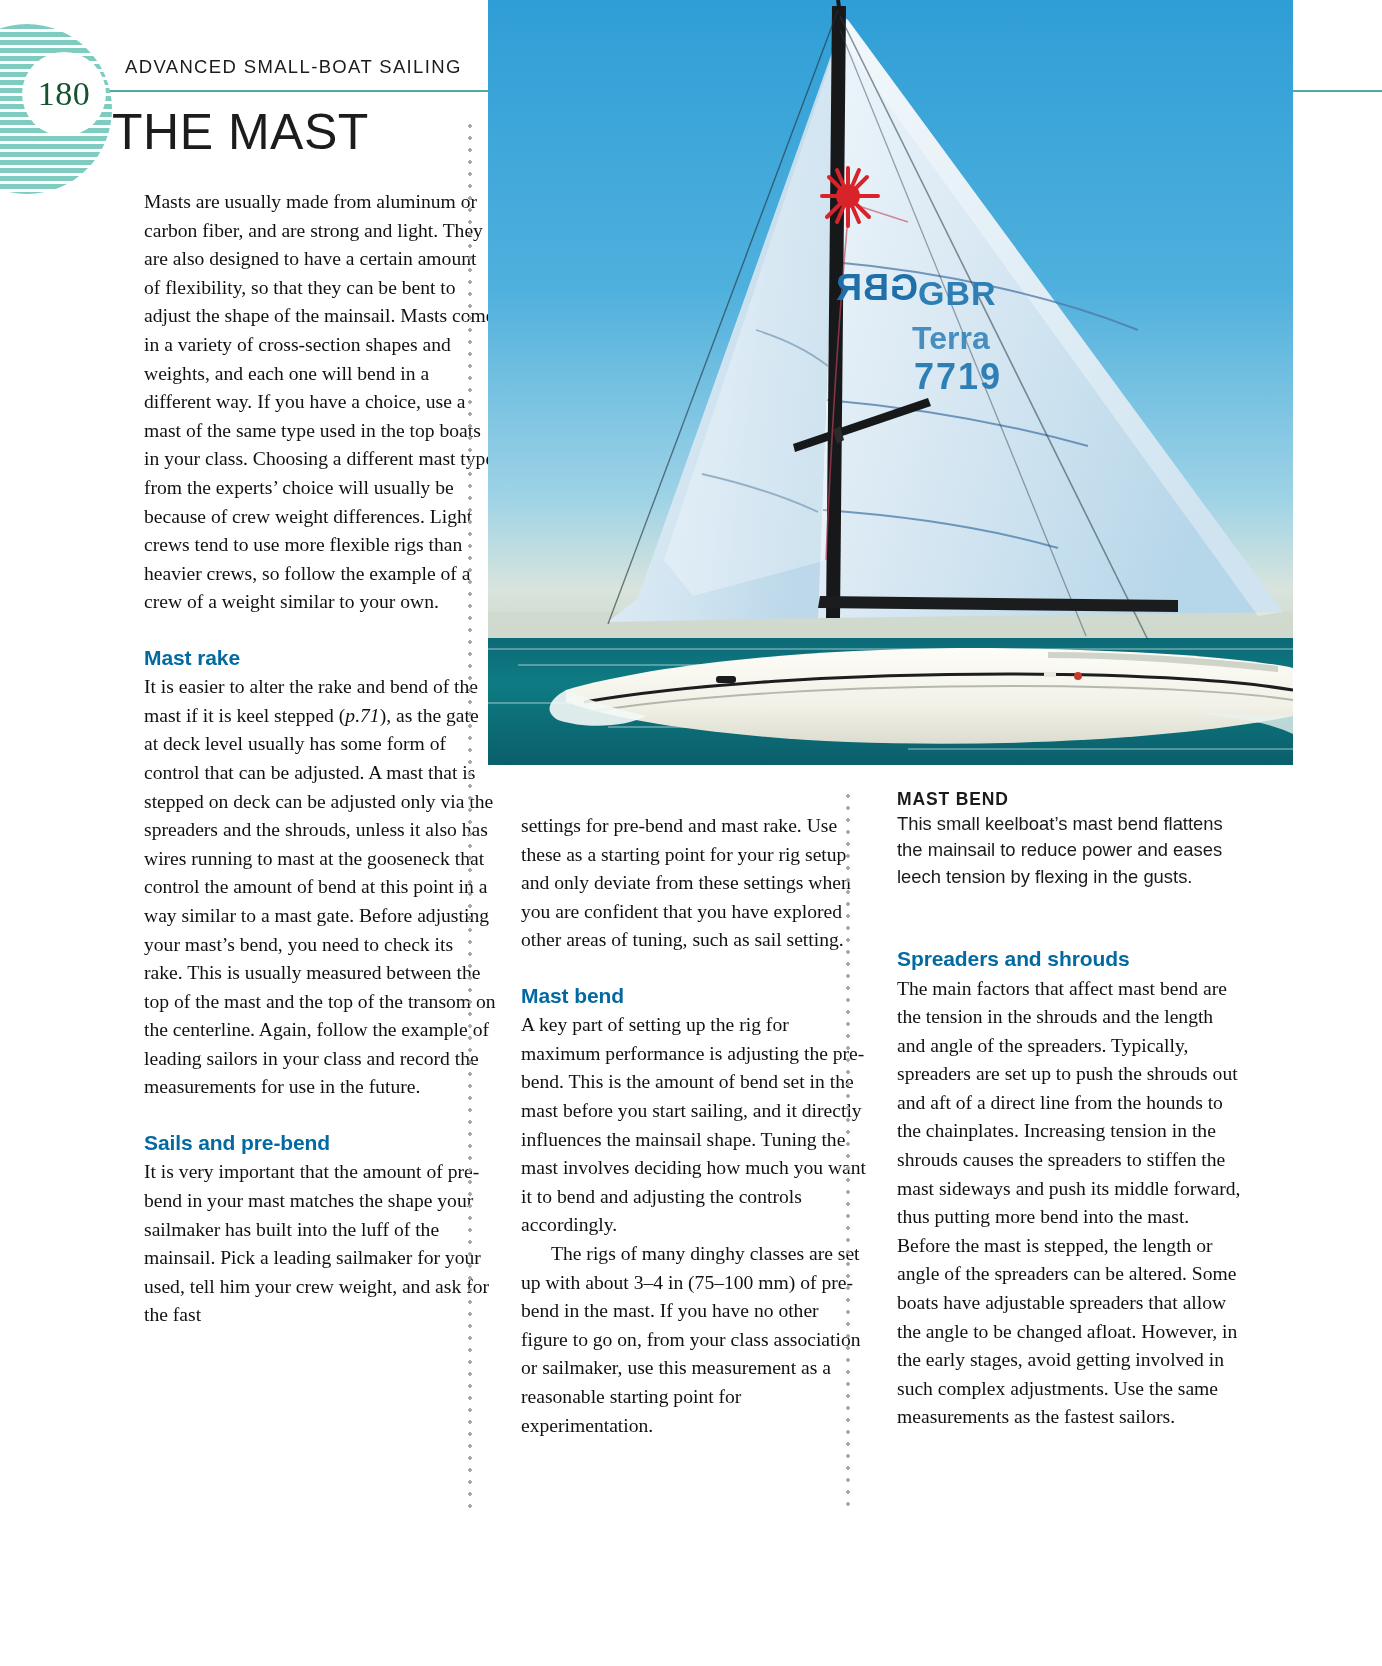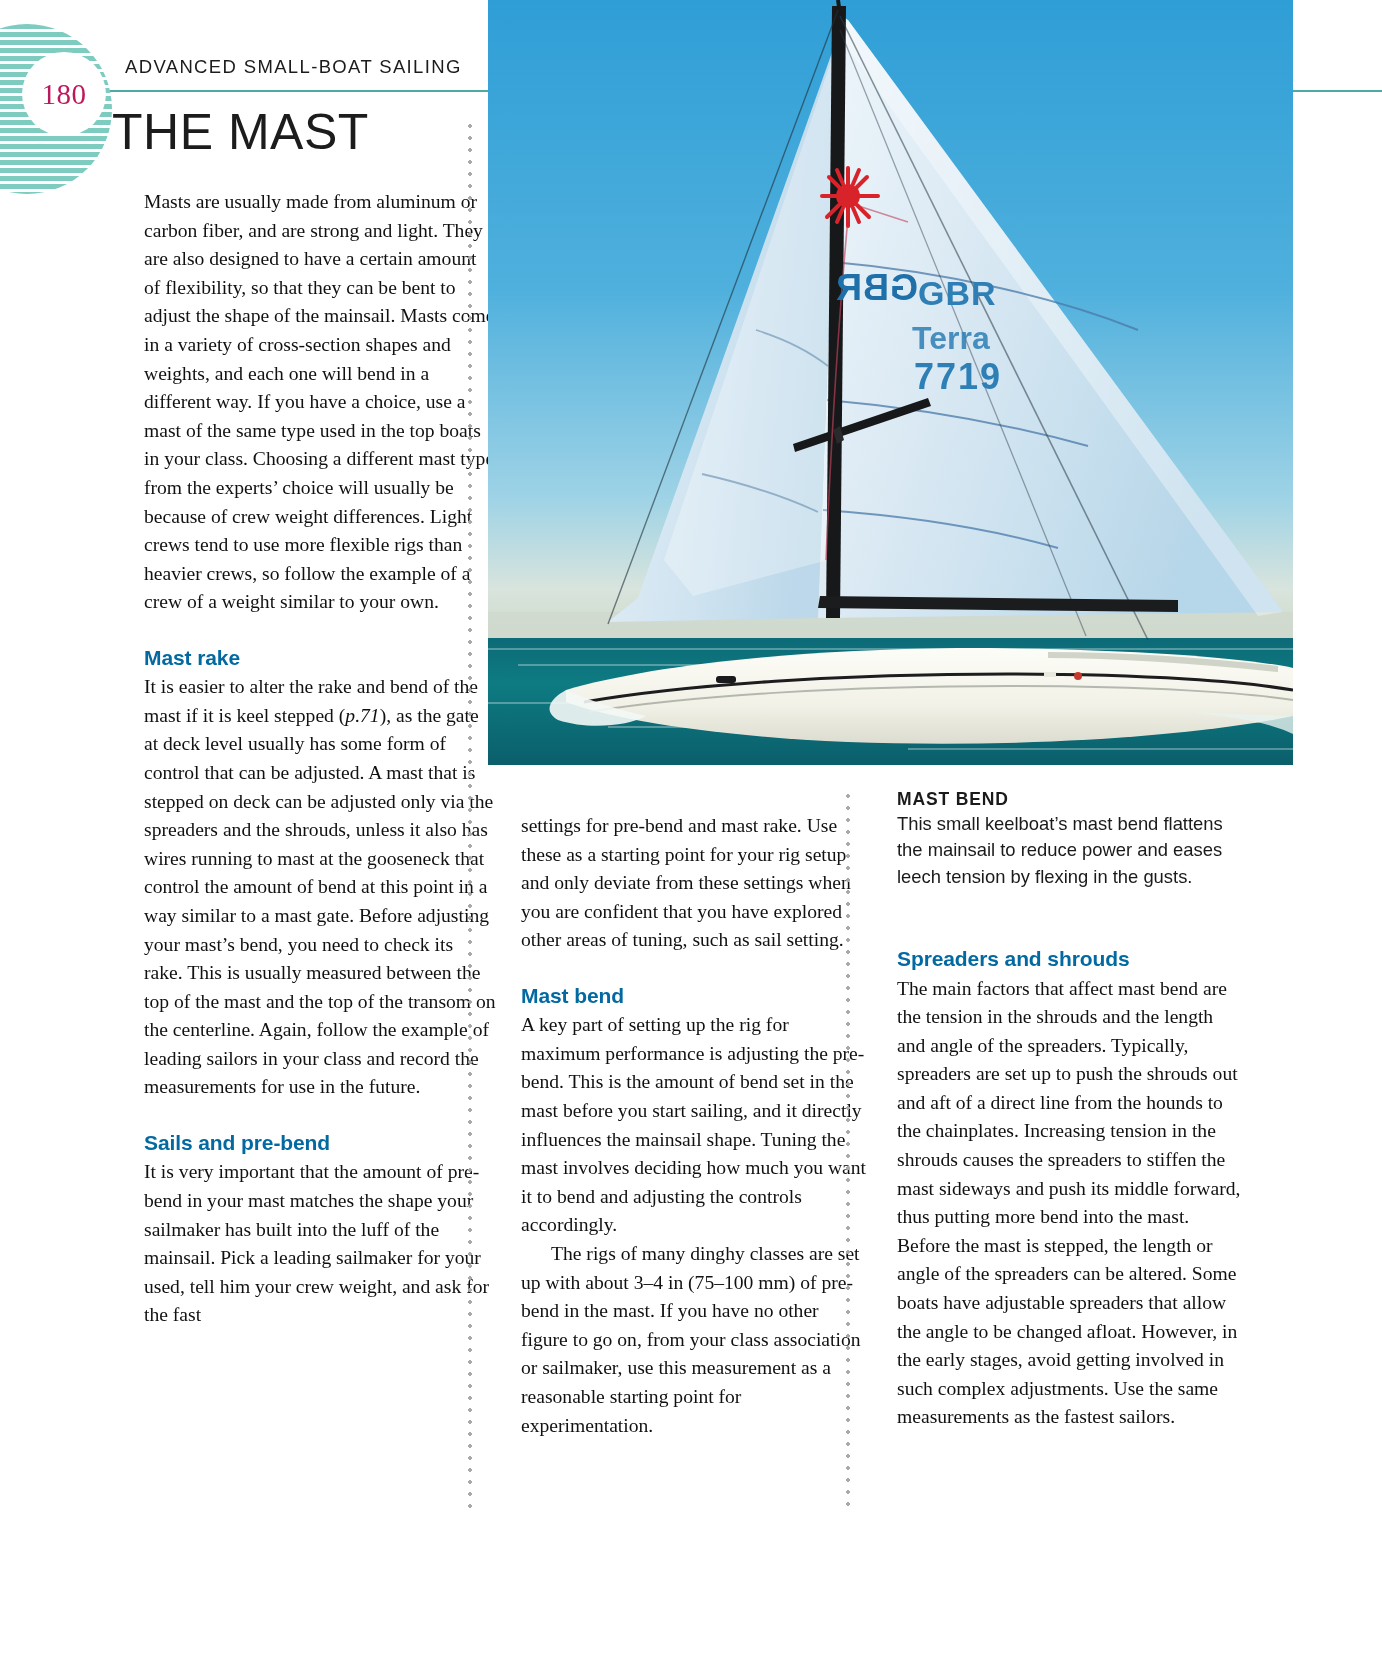--- a/index.html
+++ b/index.html
@@ -24,21 +24,21 @@
   }
   .page-num-disc{
     position:absolute;left:22px;top:52px;
     width:84px;height:84px;border-radius:50%;
     background:#ffffff;
     z-index:3;
     display:flex;align-items:center;justify-content:center;
   }
   .page-num{
     font-family:"Liberation Serif",serif;
-    font-size:29px;color:#be185d;font-weight:400;
+    font-size:34px;color:#14532d;font-weight:400;
     letter-spacing:0.5px;line-height:1;
   }
 
   
   .running-head{
     position:absolute;left:117px;top:56px;
     font-family:"Liberation Sans",sans-serif;
     font-size:18.5px;letter-spacing:1.35px;
     color:#1c1c1c;font-weight:400;white-space:nowrap;
     z-index:4;

